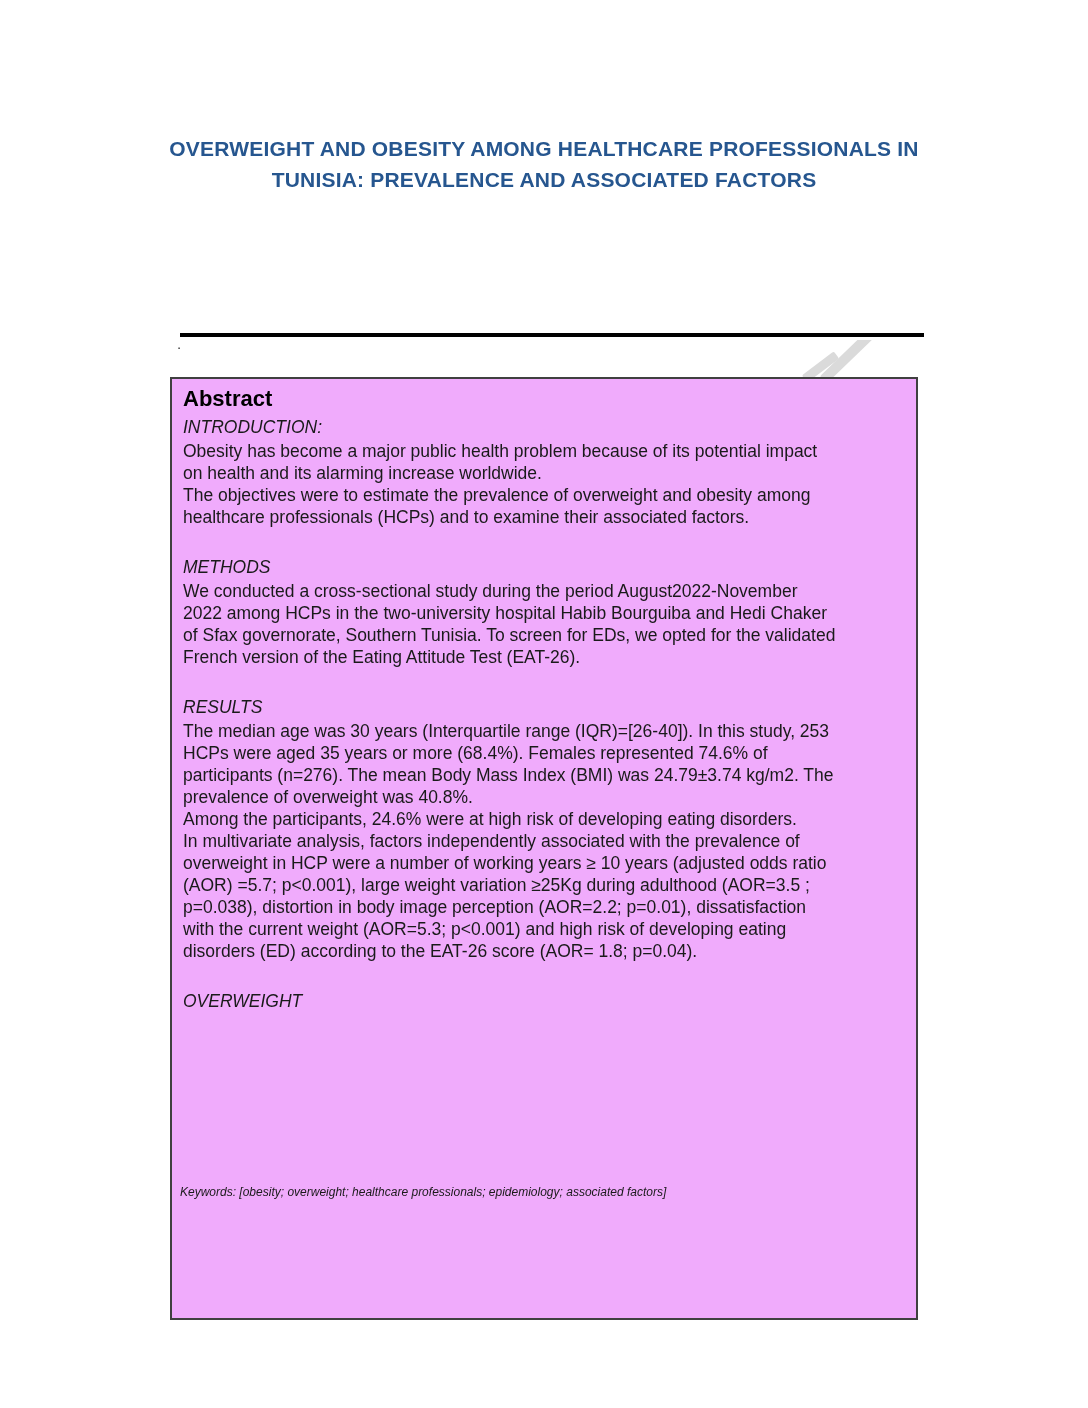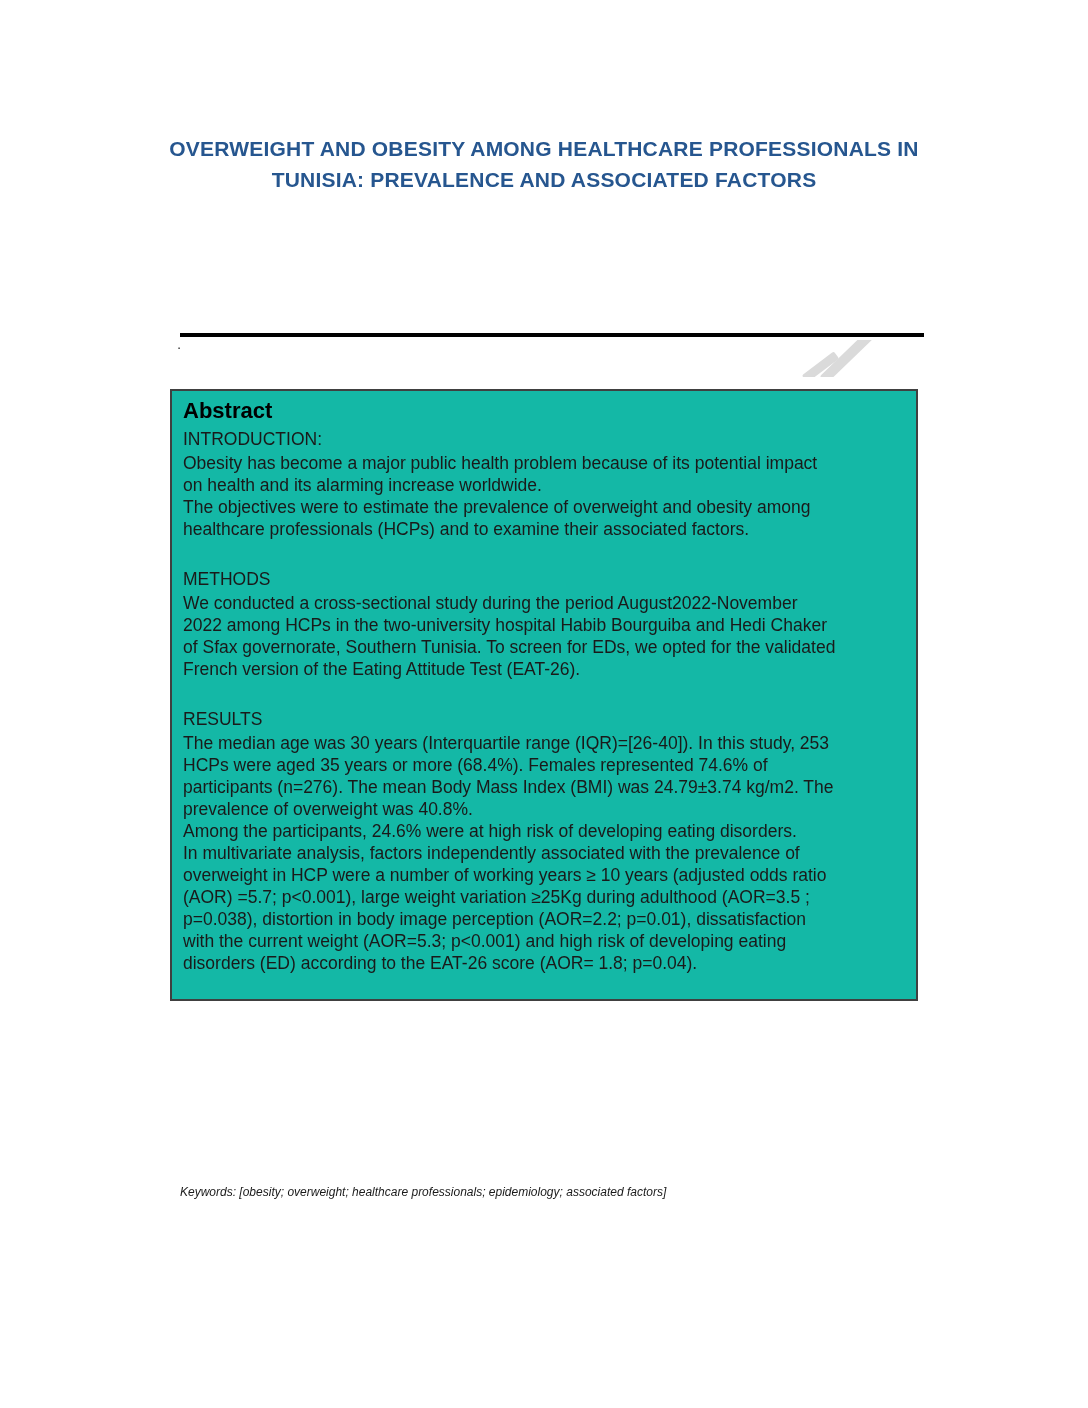--- a/index.html
+++ b/index.html
@@ -54,38 +54,39 @@
   .wm-stroke {
     position: absolute;
     background: #dadada;
     border-radius: 2px;
   }
   .wm-stroke-long  { left: 62px; top: -16px; width: 10px; height: 66px; transform: rotate(46deg); }
   .wm-stroke-short { left: 36px; top: 7px;  width: 9px;  height: 40px; transform: rotate(53deg); }
   .abstract-box {
     position: absolute;
     left: 170px;
-    top: 387px;
+    top: 375px;
     width: 748px;
-    height: 612px;
-    background: #14b8a6;
+    height: 943px;
+    background: #f0abfc;
     border: 2px solid #404040;
     padding: 4px 12px 0 11px;
     overflow: hidden;
   }
   .abstract-heading {
     font-size: 22px;
     font-weight: bold;
     color: #000000;
     line-height: 31px;
   }
   .section-label {
     font-size: 17.5px;
     line-height: 26px;
     color: #1a1a1a;
+    font-style: italic;
   }
   .section-body {
     font-size: 17.5px;
     line-height: 22px;
     color: #1a1a1a;
     white-space: pre-line;
     margin-bottom: 26px;
   }
   .section-body.justified {
     white-space: normal;

